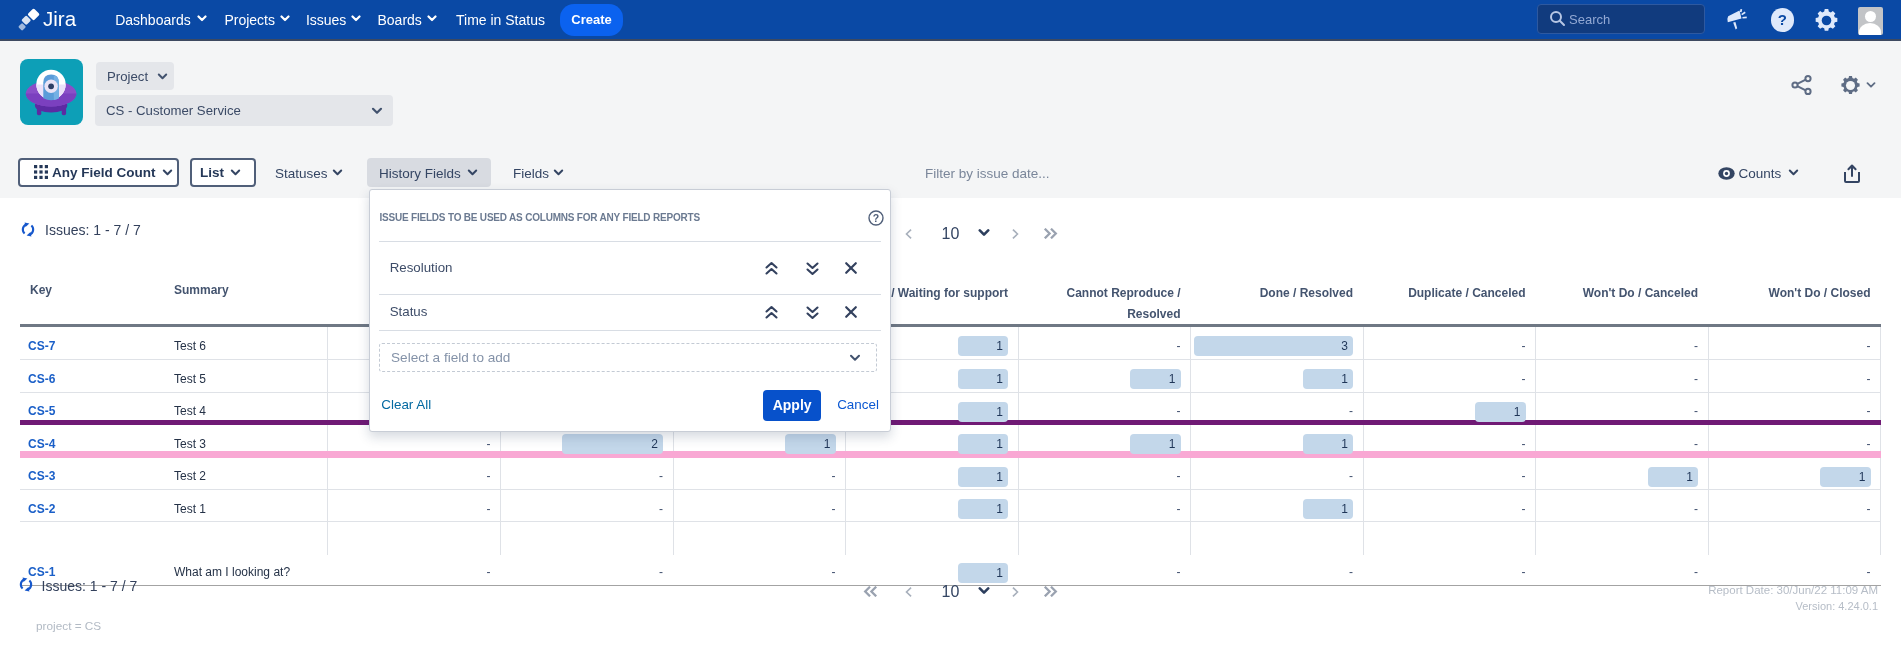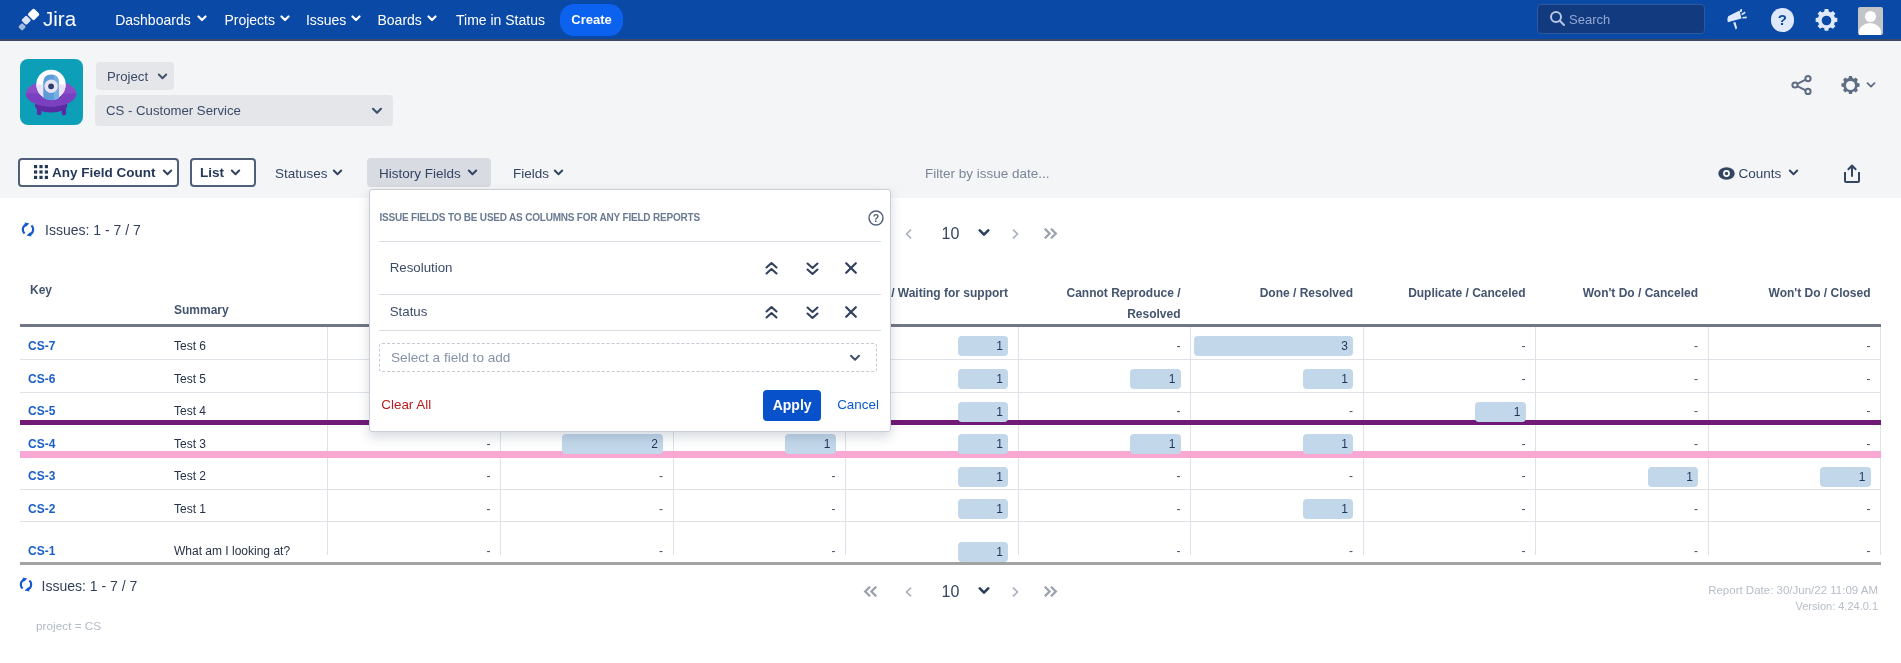--- a/index.html
+++ b/index.html
@@ -176,21 +176,21 @@
 <svg class="abs" style="left:1011px;top:229.2px;" width="9" height="10" viewBox="0 0 9 10">
     <path d="M2.5 1.2 L6.5 5 L2.5 8.8" fill="none" stroke="#a8b0bc" stroke-width="1.6" stroke-linecap="square"></path>
   </svg>
 <svg class="abs" style="left:1042.5px;top:228.3px;" width="15" height="11" viewBox="0 0 15 11">
     <g fill="none" stroke="#9aa2b0" stroke-width="2.3" stroke-linecap="square">
       <path d="M2.6 1.5 L6.6 5.5 L2.6 9.5"></path>
       <path d="M8.8 1.5 L12.8 5.5 L8.8 9.5"></path>
     </g>
   </svg>
 <div class="abs" style="left:30px;top:283px;font-size:12px;font-weight:bold;color:#44546f;">Key</div>
-<div class="abs" style="left:174px;top:283px;font-size:12px;font-weight:bold;color:#44546f;margin-top:20px;">Summary</div>
+<div class="abs" style="left:174px;top:283px;font-size:12px;font-weight:bold;color:#44546f;">Summary</div>
 <div class="abs" style="right:893.0px;top:283px;font-size:12px;font-weight:bold;color:#44546f;text-align:right;line-height:20.5px;">/ Waiting for support</div>
 <div class="abs" style="right:720.5px;top:283px;font-size:12px;font-weight:bold;color:#44546f;text-align:right;line-height:20.5px;">Cannot Reproduce /<br>Resolved</div>
 <div class="abs" style="right:548.0px;top:283px;font-size:12px;font-weight:bold;color:#44546f;text-align:right;line-height:20.5px;">Done / Resolved</div>
 <div class="abs" style="right:375.5px;top:283px;font-size:12px;font-weight:bold;color:#44546f;text-align:right;line-height:20.5px;">Duplicate / Canceled</div>
 <div class="abs" style="right:203.0px;top:283px;font-size:12px;font-weight:bold;color:#44546f;text-align:right;line-height:20.5px;">Won't Do / Canceled</div>
 <div class="abs" style="right:30.5px;top:283px;font-size:12px;font-weight:bold;color:#44546f;text-align:right;line-height:20.5px;">Won't Do / Closed</div>
 <div class="abs" style="left:20px;top:324px;width:1860.5px;height:2.5px;background:#6f7884;"></div>
 <div class="abs" style="left:327.3px;top:326.5px;width:1px;height:228px;background:#dfe2e7;"></div>
 <div class="abs" style="left:500.0px;top:326.5px;width:1px;height:228px;background:#dfe2e7;"></div>
 <div class="abs" style="left:672.5px;top:326.5px;width:1px;height:228px;background:#dfe2e7;"></div>
@@ -272,21 +272,21 @@
 <div style="position:absolute;left:307.8px;top:11.5px;width:162.7px;text-align:right;font-size:12px;color:#3f4f6e;">-</div>
 <div style="position:absolute;left:480.5px;top:11.5px;width:162.5px;text-align:right;font-size:12px;color:#3f4f6e;">-</div>
 <div style="position:absolute;left:653.0px;top:11.5px;width:162.5px;text-align:right;font-size:12px;color:#3f4f6e;">-</div>
 <div style="position:absolute;left:937.5px;top:9.0px;width:50.5px;height:20px;background:#c3d7ea;border-radius:4px;box-sizing:border-box;padding-right:5px;display:flex;align-items:center;justify-content:flex-end;font-size:12px;color:#1f3658;">1</div>
 <div style="position:absolute;left:998.0px;top:11.5px;width:162.5px;text-align:right;font-size:12px;color:#3f4f6e;">-</div>
 <div style="position:absolute;left:1282.5px;top:9.0px;width:50.5px;height:20px;background:#c3d7ea;border-radius:4px;box-sizing:border-box;padding-right:5px;display:flex;align-items:center;justify-content:flex-end;font-size:12px;color:#1f3658;">1</div>
 <div style="position:absolute;left:1343.0px;top:11.5px;width:162.5px;text-align:right;font-size:12px;color:#3f4f6e;">-</div>
 <div style="position:absolute;left:1515.5px;top:11.5px;width:162.5px;text-align:right;font-size:12px;color:#3f4f6e;">-</div>
 <div style="position:absolute;left:1688.0px;top:11.5px;width:162.5px;text-align:right;font-size:12px;color:#3f4f6e;">-</div>
 </div>
-<div class="abs" style="left:20px;top:533px;width:1860.5px;height:32.2px;border-bottom:3px solid #a3a3a3;box-sizing:border-box;">
+<div class="abs" style="left:20px;top:554px;width:1860.5px;height:32.2px;border-bottom:1px solid #a3a3a3;box-sizing:border-box;">
 <div style="position:absolute;left:8px;top:11.4px;font-size:12px;font-weight:bold;color:#1a5fc8;">CS-1</div>
 <div style="position:absolute;left:154px;top:11.4px;font-size:12px;color:#253247;">What am I looking at?</div>
 <div style="position:absolute;left:307.8px;top:11.4px;width:162.7px;text-align:right;font-size:12px;color:#3f4f6e;">-</div>
 <div style="position:absolute;left:480.5px;top:11.4px;width:162.5px;text-align:right;font-size:12px;color:#3f4f6e;">-</div>
 <div style="position:absolute;left:653.0px;top:11.4px;width:162.5px;text-align:right;font-size:12px;color:#3f4f6e;">-</div>
 <div style="position:absolute;left:937.5px;top:8.9px;width:50.5px;height:20px;background:#c3d7ea;border-radius:4px;box-sizing:border-box;padding-right:5px;display:flex;align-items:center;justify-content:flex-end;font-size:12px;color:#1f3658;">1</div>
 <div style="position:absolute;left:998.0px;top:11.4px;width:162.5px;text-align:right;font-size:12px;color:#3f4f6e;">-</div>
 <div style="position:absolute;left:1170.5px;top:11.4px;width:162.5px;text-align:right;font-size:12px;color:#3f4f6e;">-</div>
 <div style="position:absolute;left:1343.0px;top:11.4px;width:162.5px;text-align:right;font-size:12px;color:#3f4f6e;">-</div>
 <div style="position:absolute;left:1515.5px;top:11.4px;width:162.5px;text-align:right;font-size:12px;color:#3f4f6e;">-</div>
@@ -365,15 +365,15 @@
     </svg>
 <svg style="position:absolute;left:474px;top:115px;" width="14" height="14" viewBox="0 0 14 14">
       <path d="M2.2 2.2 L11.8 11.8 M11.8 2.2 L2.2 11.8" stroke="#33415e" stroke-width="2.2" stroke-linecap="round"></path>
     </svg>
 <div style="position:absolute;left:9.4px;top:140px;width:502px;height:1px;background:#d8dde4;"></div>
 <div style="position:absolute;left:9.4px;top:152.6px;width:498px;height:29.5px;border:1.5px dashed #c3cad4;border-radius:3px;box-sizing:border-box;"></div>
 <div style="position:absolute;left:21px;top:159.5px;font-size:13.6px;color:#8492a8;">Select a field to add</div>
 <svg style="position:absolute;left:479px;top:163.5px;" width="12" height="9" viewBox="0 0 12 9">
       <path d="M2 1.8 L6 5.8 L10 1.8" fill="none" stroke="#42526e" stroke-width="2" stroke-linecap="round" stroke-linejoin="round"></path>
     </svg>
-<div style="position:absolute;left:11.3px;top:207.3px;font-size:13.4px;color:#b91c1c;">Clear All</div>
+<div style="position:absolute;left:11.3px;top:207.3px;font-size:13.4px;color:#0369a1;">Clear All</div>
 <div style="position:absolute;left:393.3px;top:200px;width:57.7px;height:30.6px;background:#0751cb;border-radius:4px;color:#fff;font-weight:bold;font-size:14px;display:flex;align-items:center;justify-content:center;">Apply</div>
 <div style="position:absolute;left:467.2px;top:207.3px;font-size:13.4px;color:#0b58d2;">Cancel</div>
 </div>
 </body></html>

